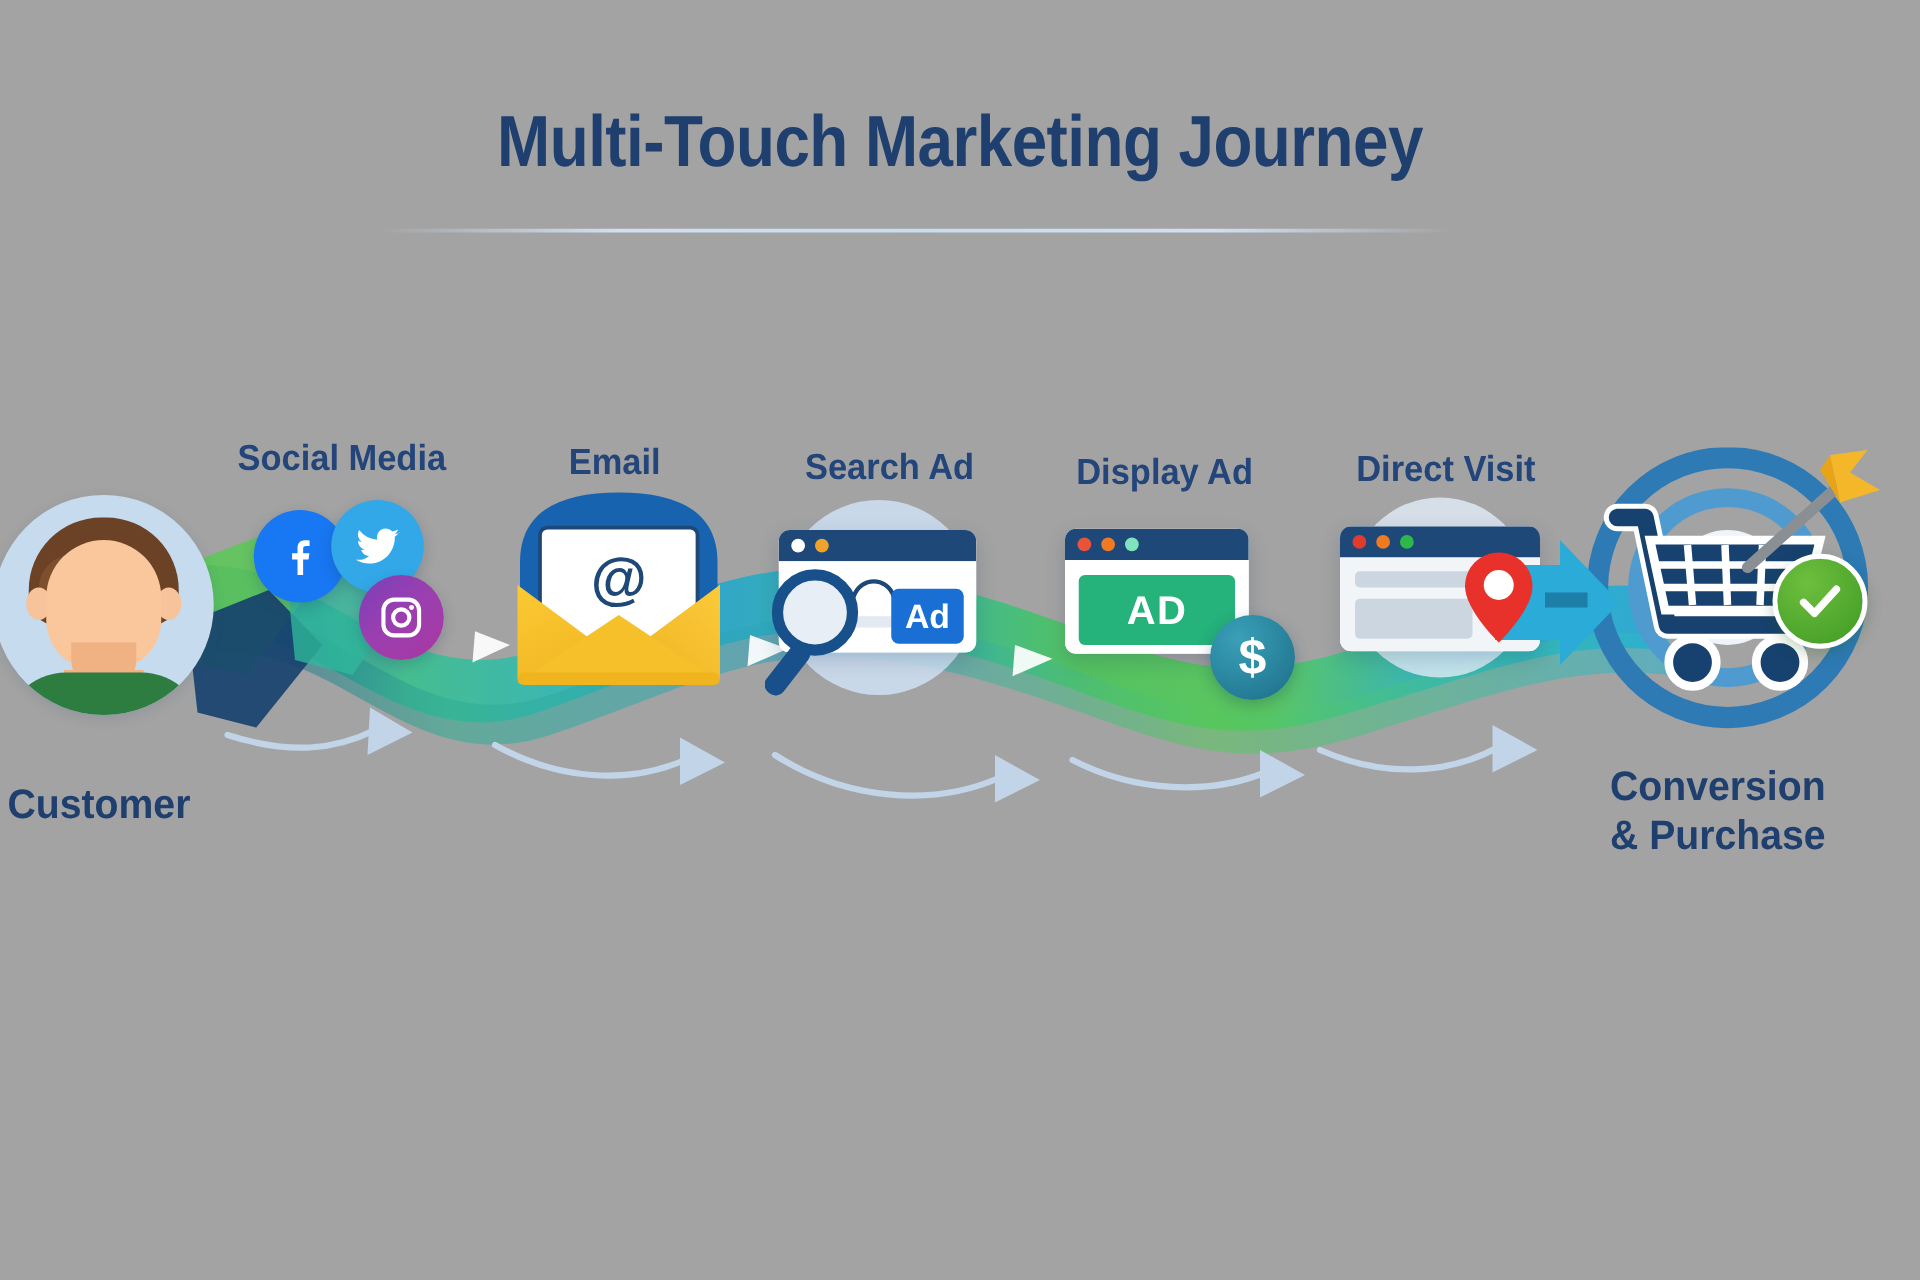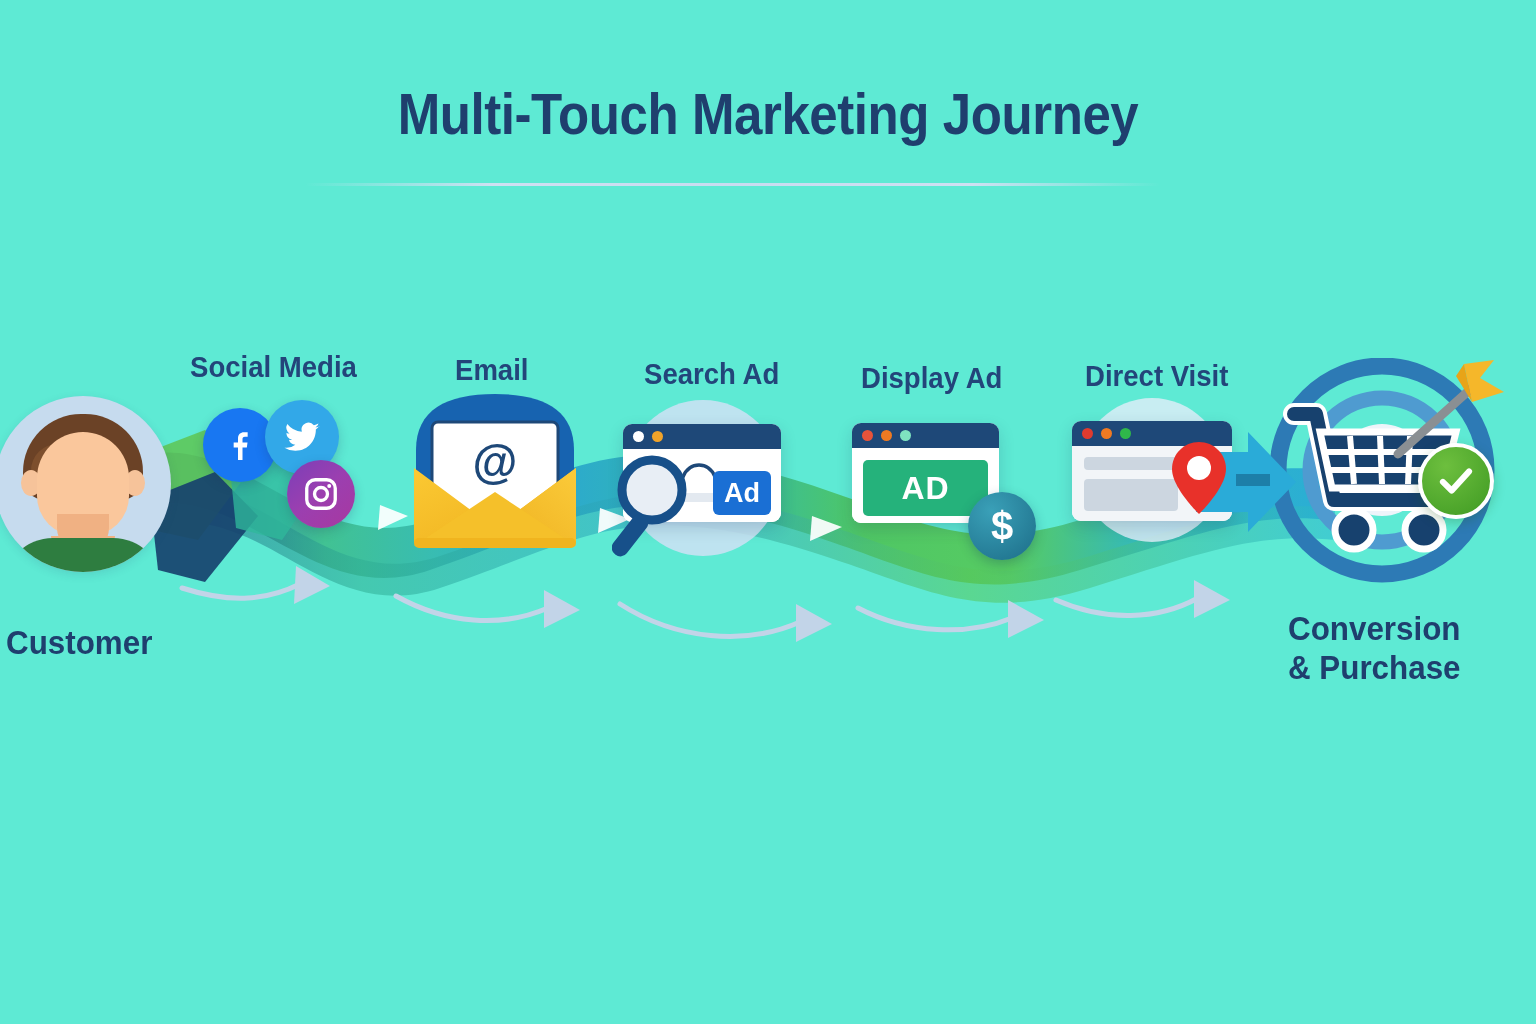--- a/index.html
+++ b/index.html
@@ -3,21 +3,21 @@
 <meta charset="utf-8">
 <style>
   * { margin:0; padding:0; box-sizing:border-box; }
   html, body { width:1536px; height:1024px; }
   body {
     background:#ffffff;
     font-family:"Liberation Sans", sans-serif;
     overflow:hidden;
     position:relative;
   }
-  #stage { position:relative; width:1536px; height:1024px; background:#5eead4; }
+  #stage { position:relative; width:1536px; height:1024px; background:#a3a3a3; }
 
   
   .title {
     position:absolute; top:80px; left:0; width:1536px;
     text-align:center;
     font-size:58px; font-weight:bold;
     letter-spacing:-0.5px;
     color:#1f3f6e;
     font-family:"Liberation Sans Narrow","Liberation Sans", sans-serif;
     transform:scaleX(0.88); transform-origin:center;

